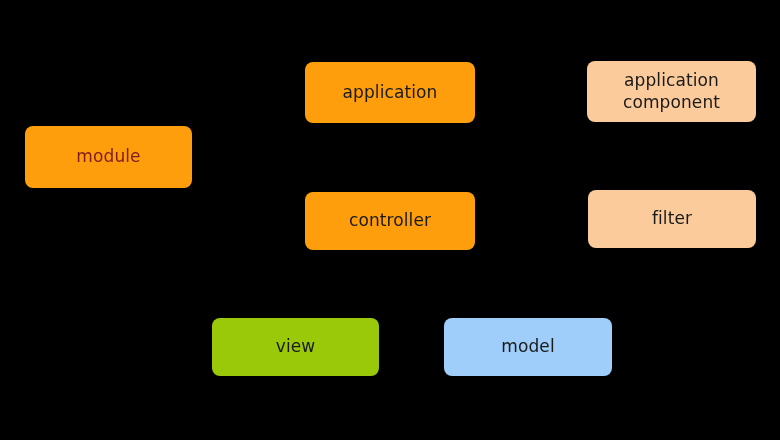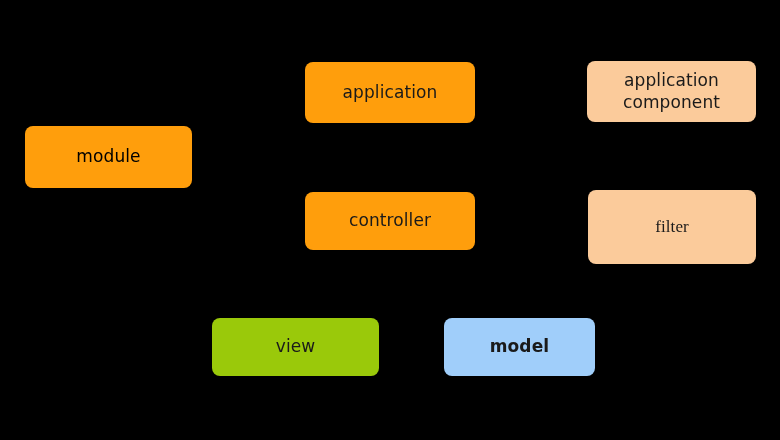--- a/index.html
+++ b/index.html
@@ -39,42 +39,42 @@
   .node-label {
     display: block;
     white-space: pre-line;
   }
 </style>
 </head>
 <body style="background: rgb(0, 0, 0); width: 780px; height: 440px;">
 
 <div id="diagram-canvas" style="width: 780px; height: 440px; background: rgb(0, 0, 0);">
 
-  <div class="node" style="left: 25px; top: 126px; width: 167px; height: 62px; background: rgb(255, 158, 12); color: #000000;">
+  <div class="node" style="left: 25px; top: 126px; width: 167px; height: 62px; background: rgb(255, 158, 12); color: #7f1d1d;">
     <span class="node-label">module</span>
   </div>
 
   <div class="node" style="left: 305px; top: 62px; width: 170px; height: 61px; background: rgb(255, 158, 12); color: rgb(26, 26, 26);">
     <span class="node-label">application</span>
   </div>
 
   <div class="node" style="left: 587px; top: 61px; width: 169px; height: 61px; background: rgb(251, 203, 155); color: rgb(26, 26, 26);">
     <span class="node-label">application
 component</span>
   </div>
 
   <div class="node" style="left: 305px; top: 192px; width: 170px; height: 58px; background: rgb(255, 158, 12); color: rgb(26, 26, 26); text-align: center;">
     <span class="node-label">controller</span>
   </div>
 
-  <div class="node" style="left: 588px; top: 190px; width: 168px; height: 74px; background: rgb(251, 203, 155); color: rgb(26, 26, 26); font-family: Liberation Serif, serif;">
+  <div class="node" style="left: 588px; top: 190px; width: 168px; height: 58px; background: rgb(251, 203, 155); color: rgb(26, 26, 26);">
     <span class="node-label">filter</span>
   </div>
 
   <div class="node" style="left: 168px; top: 318px; width: 167px; height: 58px; background: rgb(154, 201, 10); color: rgb(26, 26, 26); margin-left: 44px;">
     <span class="node-label">view</span>
   </div>
 
-  <div class="node" style="left: 444px; top: 318px; width: 151px; height: 58px; background: rgb(160, 206, 250); color: rgb(26, 26, 26); font-weight: bold;">
+  <div class="node" style="left: 444px; top: 318px; width: 168px; height: 58px; background: rgb(160, 206, 250); color: rgb(26, 26, 26);">
     <span class="node-label">model</span>
   </div>
 
 </div>
 
 </body></html>

